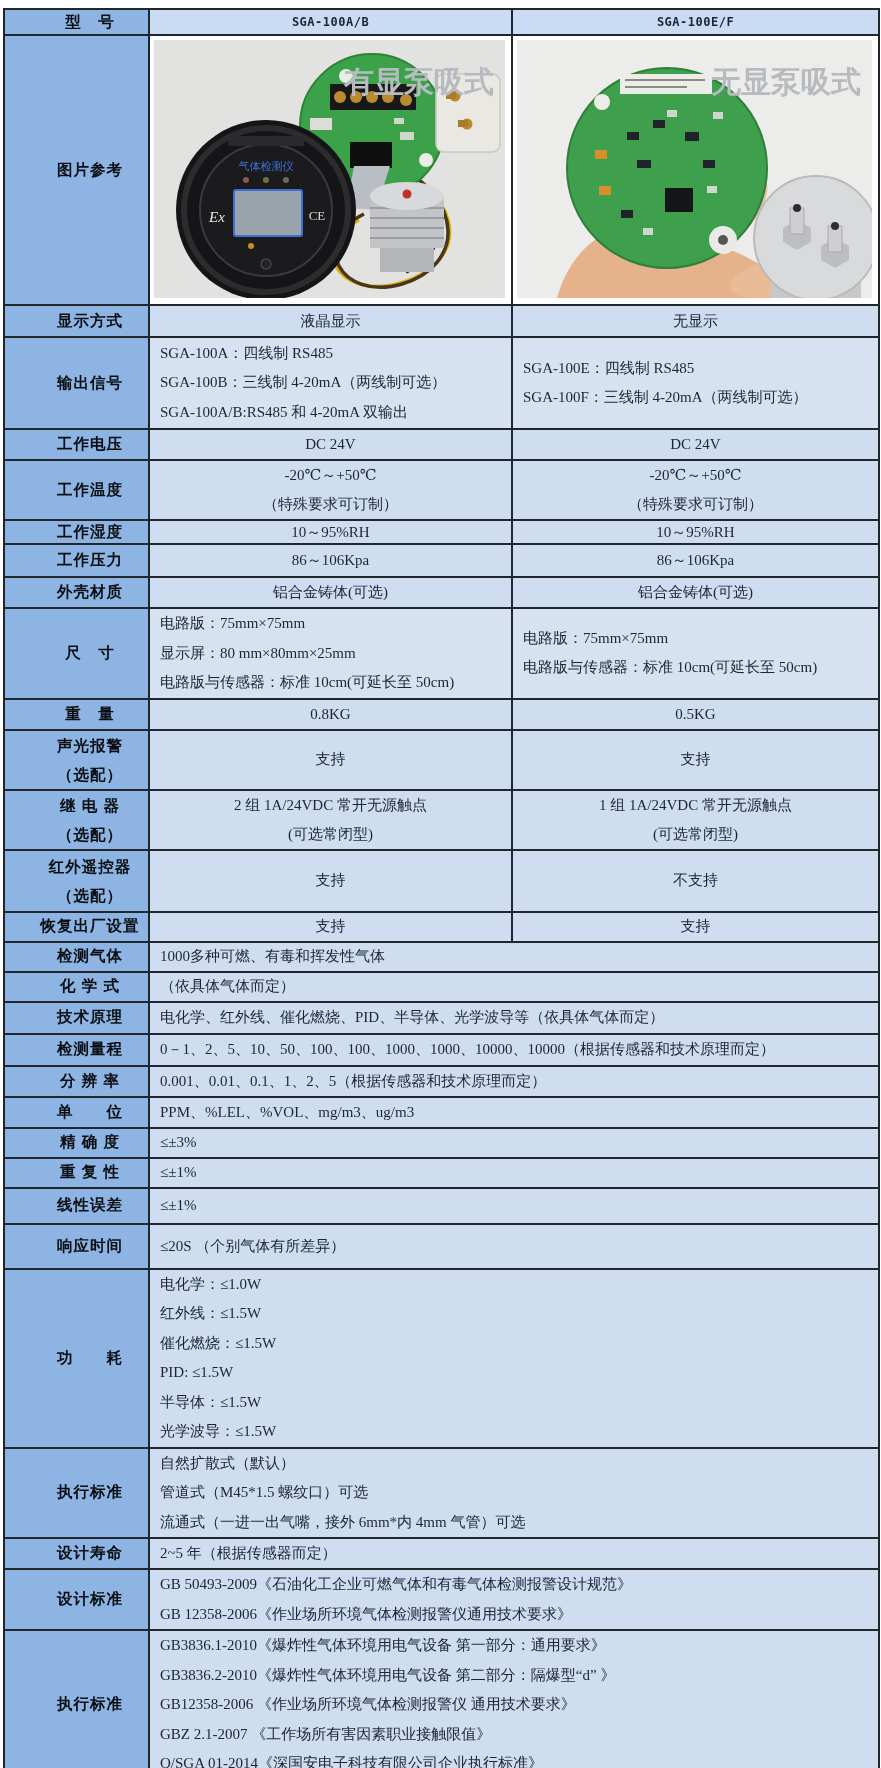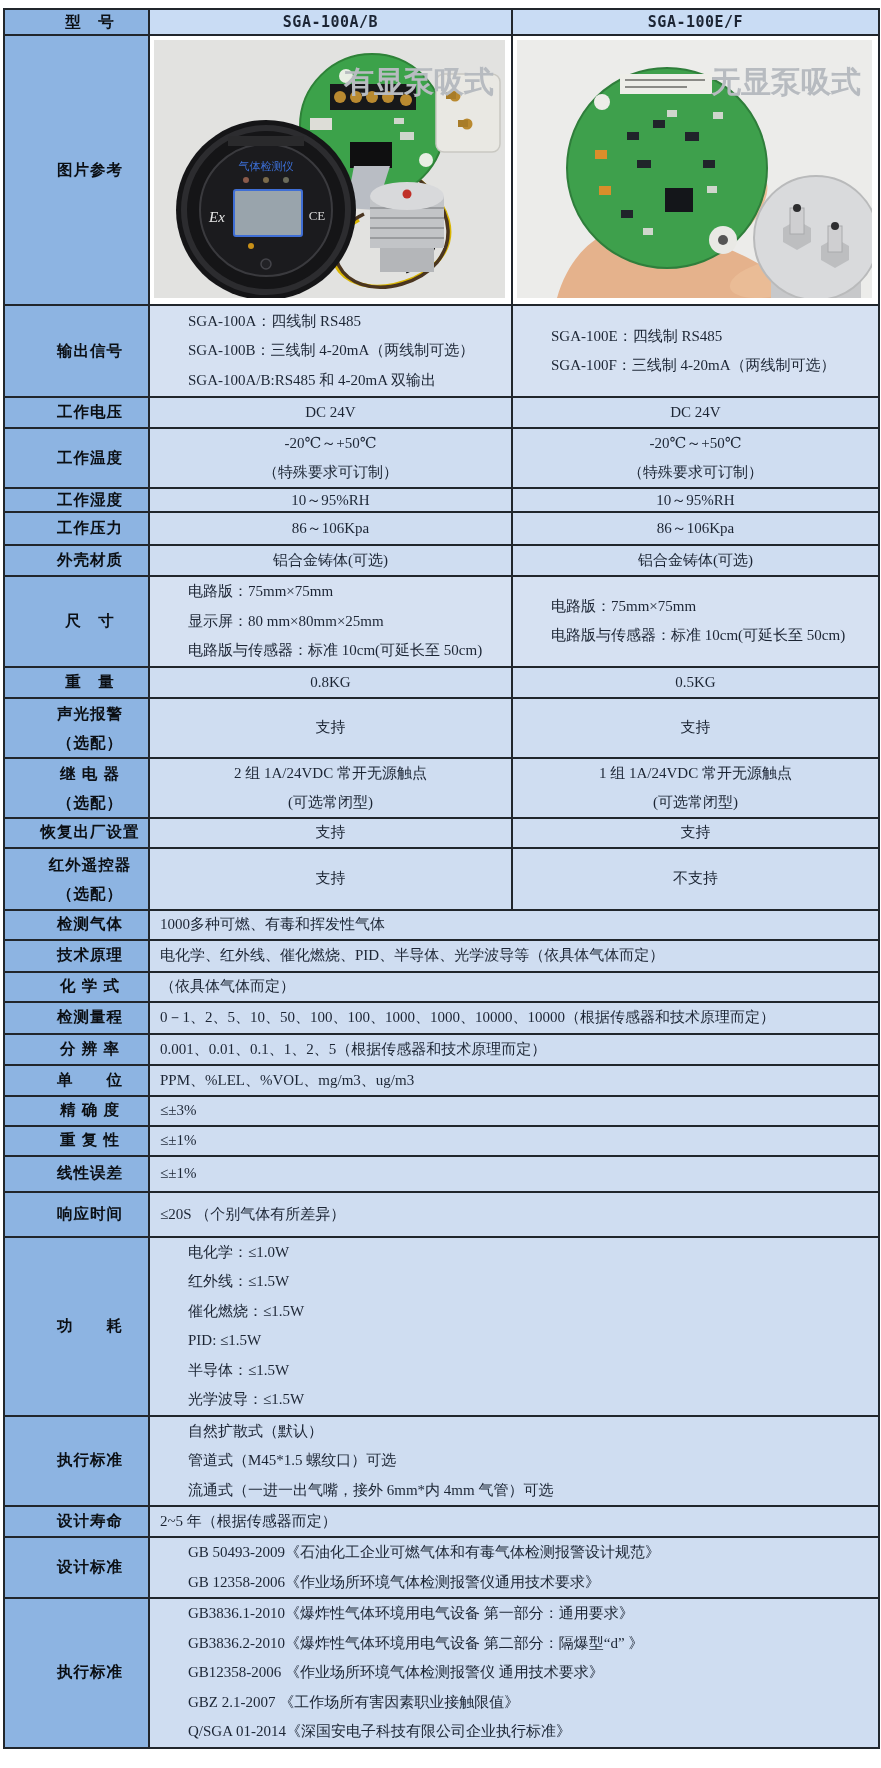--- a/index.html
+++ b/index.html
@@ -8,26 +8,26 @@
   table.spec{border-collapse:collapse;table-layout:fixed;width:875px;
              margin:8px 3px 0 3px;}
   td{border:2px solid #21262c;padding:0;vertical-align:middle;
      color:#1c2534;font-size:15px;overflow:hidden;}
   col.c-label{width:145px;}
   col.c-v1{width:363px;}
   col.c-v2{width:367px;}
   .lbl{background:#8DB4E2;font-family:"Liberation Sans","DejaVu Sans",sans-serif;
        font-weight:bold;color:#0b0f14;text-align:center;font-size:15.5px;
        letter-spacing:1px;padding-left:27px;}
-  .hdr{background:#C9DCF4;text-align:center;font-weight:bold;font-size:15px;
+  .hdr{background:#C9DCF4;text-align:center;font-weight:bold;font-size:12px;
        font-family:"DejaVu Sans Mono","Liberation Mono",monospace;letter-spacing:.5px;}
   .val{background:#CFDDF1;text-align:center;}
   .val.alt{background:#D6E1F2;}
   .left{text-align:left;padding-left:10px;}
-  .ml .ln{line-height:29.5px;white-space:nowrap;margin-left:28px;}
+  .ml .ln{line-height:29.5px;white-space:nowrap;}
   .two .ln{line-height:29px;}
   .lbl .ln{line-height:29px;letter-spacing:1px;}
   .photo-td{background:#ffffff;padding:4px;vertical-align:top;}
   .photo-td svg{display:block;}
   .wm{font-family:"Liberation Sans","DejaVu Sans",sans-serif;font-weight:bold;}
 </style>
 </head>
 <body>
 
 <div class="page">
@@ -160,20 +160,25 @@
             <polygon points="304,206 318,198 332,206 332,220 318,228 304,220" fill="#BDBEC0"></polygon>
             <rect x="311" y="186" width="14" height="26" fill="#CFCFD1" stroke="#A9AAAC" stroke-width="1"></rect>
             <circle cx="318" cy="186" r="4" fill="#2e2e30"></circle>
           </g>
         </g>
         <text x="344" y="52" text-anchor="end" class="wm" font-size="30" fill="#b7bbc0">无显泵吸式</text>
       </svg>
     </td>
   </tr>
 
+  <tr style="height:32px">
+    <td class="lbl">显示方式</td>
+    <td class="val">液晶显示</td>
+    <td class="val">无显示</td>
+  </tr>
 
   <tr style="height:92px">
     <td class="lbl">输出信号</td>
     <td class="val alt left ml">
       <div class="ln">SGA-100A：四线制 RS485</div>
       <div class="ln">SGA-100B：三线制 4-20mA（两线制可选）</div>
       <div class="ln">SGA-100A/B:RS485 和 4-20mA 双输出</div>
     </td>
     <td class="val alt left ml">
       <div class="ln">SGA-100E：四线制 RS485</div>
@@ -253,46 +258,46 @@
     <td class="val two">
       <div class="ln">2 组 1A/24VDC 常开无源触点</div>
       <div class="ln">(可选常闭型)</div>
     </td>
     <td class="val two">
       <div class="ln">1 组 1A/24VDC 常开无源触点</div>
       <div class="ln">(可选常闭型)</div>
     </td>
   </tr>
 
-  <tr style="height:30px">
-    <td class="lbl">恢复出厂设置</td>
-    <td class="val">支持</td>
-    <td class="val">支持</td>
-  </tr>
-
   <tr style="height:62px">
     <td class="lbl">
       <div class="ln">红外遥控器</div>
       <div class="ln">（选配）</div>
     </td>
     <td class="val">支持</td>
     <td class="val">不支持</td>
   </tr>
 
   <tr style="height:30px">
+    <td class="lbl">恢复出厂设置</td>
+    <td class="val">支持</td>
+    <td class="val">支持</td>
+  </tr>
+
+  <tr style="height:30px">
     <td class="lbl">检测气体</td>
     <td class="val left" colspan="2">1000多种可燃、有毒和挥发性气体</td>
+  </tr>
+  <tr style="height:30px">
+    <td class="lbl">化 学 式</td>
+    <td class="val left" colspan="2">（依具体气体而定）</td>
   </tr>
   <tr style="height:32px">
     <td class="lbl">技术原理</td>
     <td class="val left" colspan="2">电化学、红外线、催化燃烧、PID、半导体、光学波导等（依具体气体而定）</td>
-  </tr>
-  <tr style="height:30px">
-    <td class="lbl">化 学 式</td>
-    <td class="val left" colspan="2">（依具体气体而定）</td>
   </tr>
   <tr style="height:32px">
     <td class="lbl">检测量程</td>
     <td class="val left" colspan="2">0－1、2、5、10、50、100、100、1000、1000、10000、10000（根据传感器和技术原理而定）</td>
   </tr>
   <tr style="height:31px">
     <td class="lbl">分 辨 率</td>
     <td class="val left" colspan="2">0.001、0.01、0.1、1、2、5（根据传感器和技术原理而定）</td>
   </tr>
   <tr style="height:31px">

